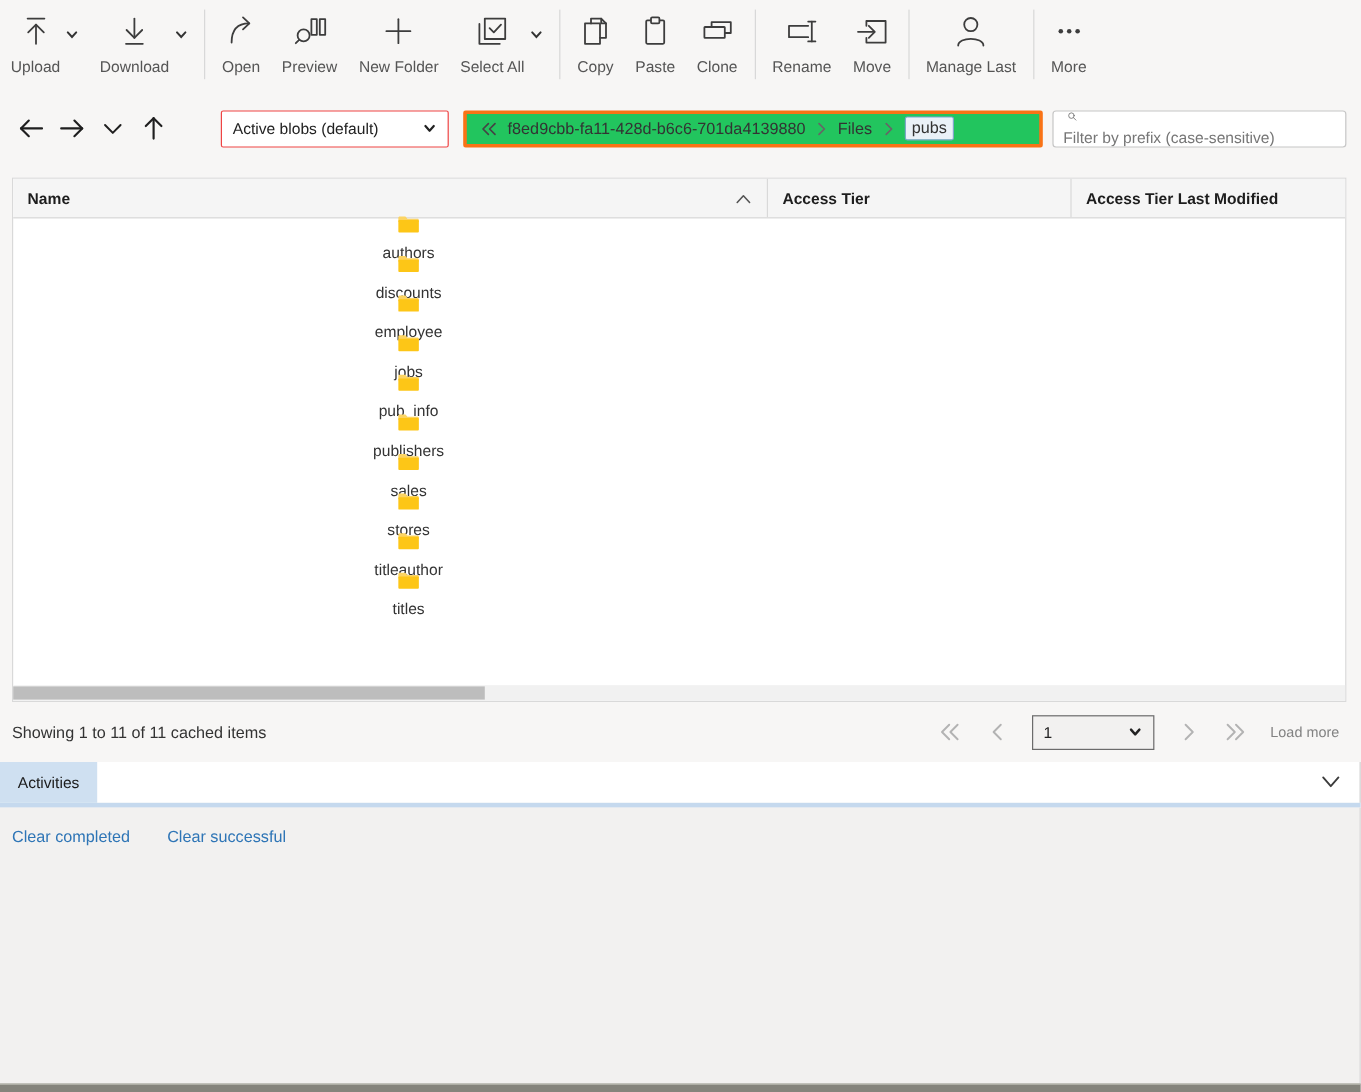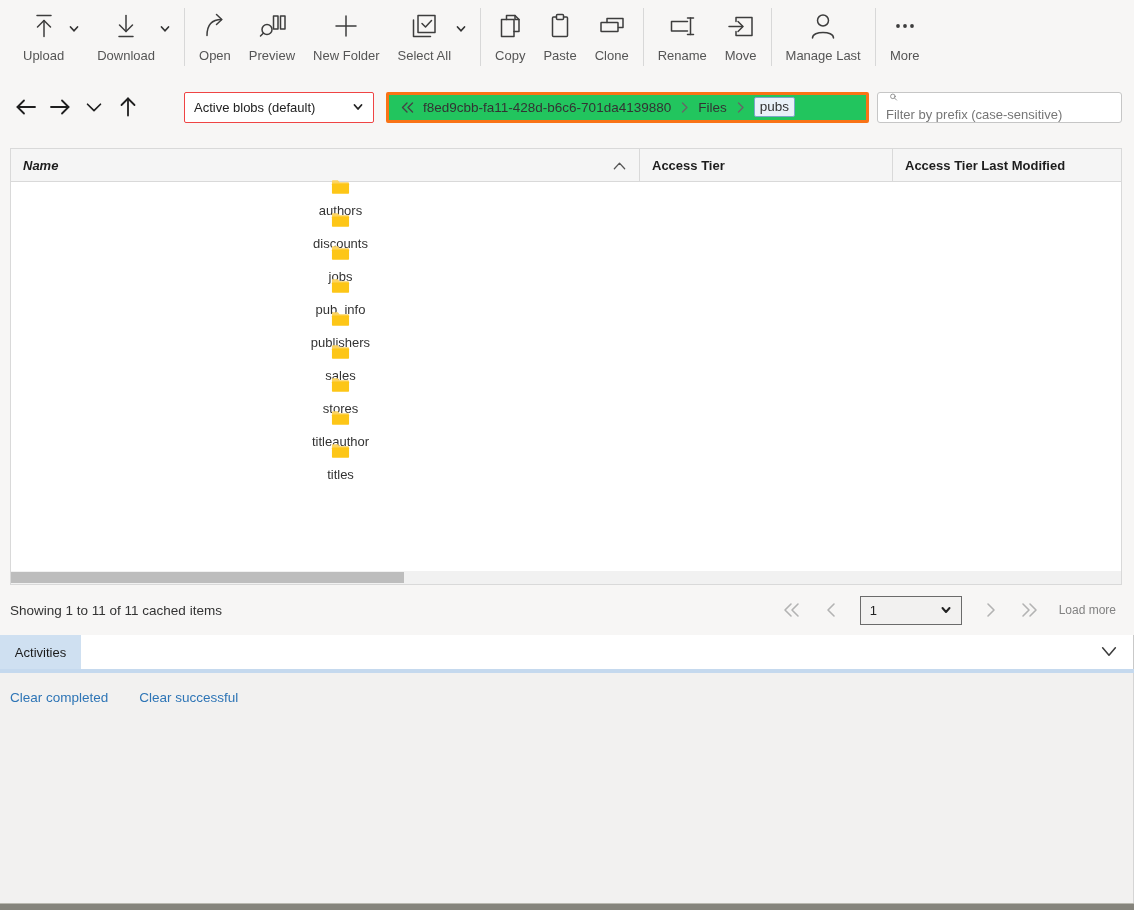--- a/index.html
+++ b/index.html
@@ -10,21 +10,20 @@
     background: #f7f6f5;
     color: #333;
     overflow: hidden;
   }
 
   
   .toolbar {
     position: absolute; top: 0; left: 0; right: 0; height: 74px;
     background: #f7f6f5;
     display: flex; align-items: center;
-    padding-left: 14px;
   }
   .tbtn {
     display: flex; align-items: center;
     padding: 0 9px; height: 64px; cursor: default;
   }
   .tb-main { display: flex; flex-direction: column; align-items: center; gap: 7px; }
   .tb-icon { height: 30px; display: flex; align-items: center; }
   .tb-label { font-size: 13px; color: #555; white-space: nowrap; }
   .tb-caret { margin: -16px 0 0 5px; display: flex; }
   .tb-sep { width: 1px; height: 58px; background: #d8d8d8; margin: 0 5px; }
@@ -70,21 +69,21 @@
   .listview {
     position: absolute; top: 148px; left: 10px; width: 1112px; height: 437px;
     background: #fff; border: 1px solid #d9d9d9;
     display: flex; flex-direction: column;
   }
   .thead { display: flex; height: 33px; background: #f5f5f5; border-bottom: 1px solid #d9d9d9; flex: none; }
   .th {
     display: flex; align-items: center; padding: 0 12px;
     font-size: 13px; font-weight: 700; color: #1d1d1d;
   }
-  .th-name { width: 628px; justify-content: space-between; font-style: italic; }
+  .th-name { width: 628px; justify-content: space-between; }
   .th-tier { width: 253px; border-left: 1px solid #d9d9d9; }
   .th-tier-mod { flex: 1; border-left: 1px solid #d9d9d9; }
   .tbody { flex: 1; position: relative; }
   .trow { display: flex; height: 33px; align-items: center; }
   .td-name { width: 628px; display: flex; align-items: center; gap: 8px; padding-left: 31px; flex-direction: column; }
   .td-tier { width: 253px; }
   .td-tier-mod { flex: 1; }
   .fname { font-size: 13px; color: #333; }
   .hscroll {
     position: absolute; left: 0; right: 0; bottom: 0; height: 13px;
@@ -432,20 +431,31 @@
         <svg width="19" height="16" viewBox="0 0 20 16">
             <path d="M1 2.2 C1 1.5 1.5 1 2.2 1 H7.2 L9 3 H17.8 C18.5 3 19 3.5 19 4.2 V6 H1 Z" fill="#fcd462"></path>
             <rect x="1" y="4.2" width="18" height="10.8" rx="0.8" fill="#fdc617"></rect>
           </svg>
         <span class="fname">discounts</span>
       </div>
       <div class="td-tier"></div>
       <div class="td-tier-mod"></div>
     </div>
 
+    <div class="trow">
+      <div class="td-name">
+        <svg width="19" height="16" viewBox="0 0 20 16">
+            <path d="M1 2.2 C1 1.5 1.5 1 2.2 1 H7.2 L9 3 H17.8 C18.5 3 19 3.5 19 4.2 V6 H1 Z" fill="#fcd462"></path>
+            <rect x="1" y="4.2" width="18" height="10.8" rx="0.8" fill="#fdc617"></rect>
+          </svg>
+        <span class="fname">employee</span>
+      </div>
+      <div class="td-tier"></div>
+      <div class="td-tier-mod"></div>
+    </div>
 
     <div class="trow">
       <div class="td-name">
         <svg width="19" height="16" viewBox="0 0 20 16">
             <path d="M1 2.2 C1 1.5 1.5 1 2.2 1 H7.2 L9 3 H17.8 C18.5 3 19 3.5 19 4.2 V6 H1 Z" fill="#fcd462"></path>
             <rect x="1" y="4.2" width="18" height="10.8" rx="0.8" fill="#fdc617"></rect>
           </svg>
         <span class="fname">jobs</span>
       </div>
       <div class="td-tier"></div>

